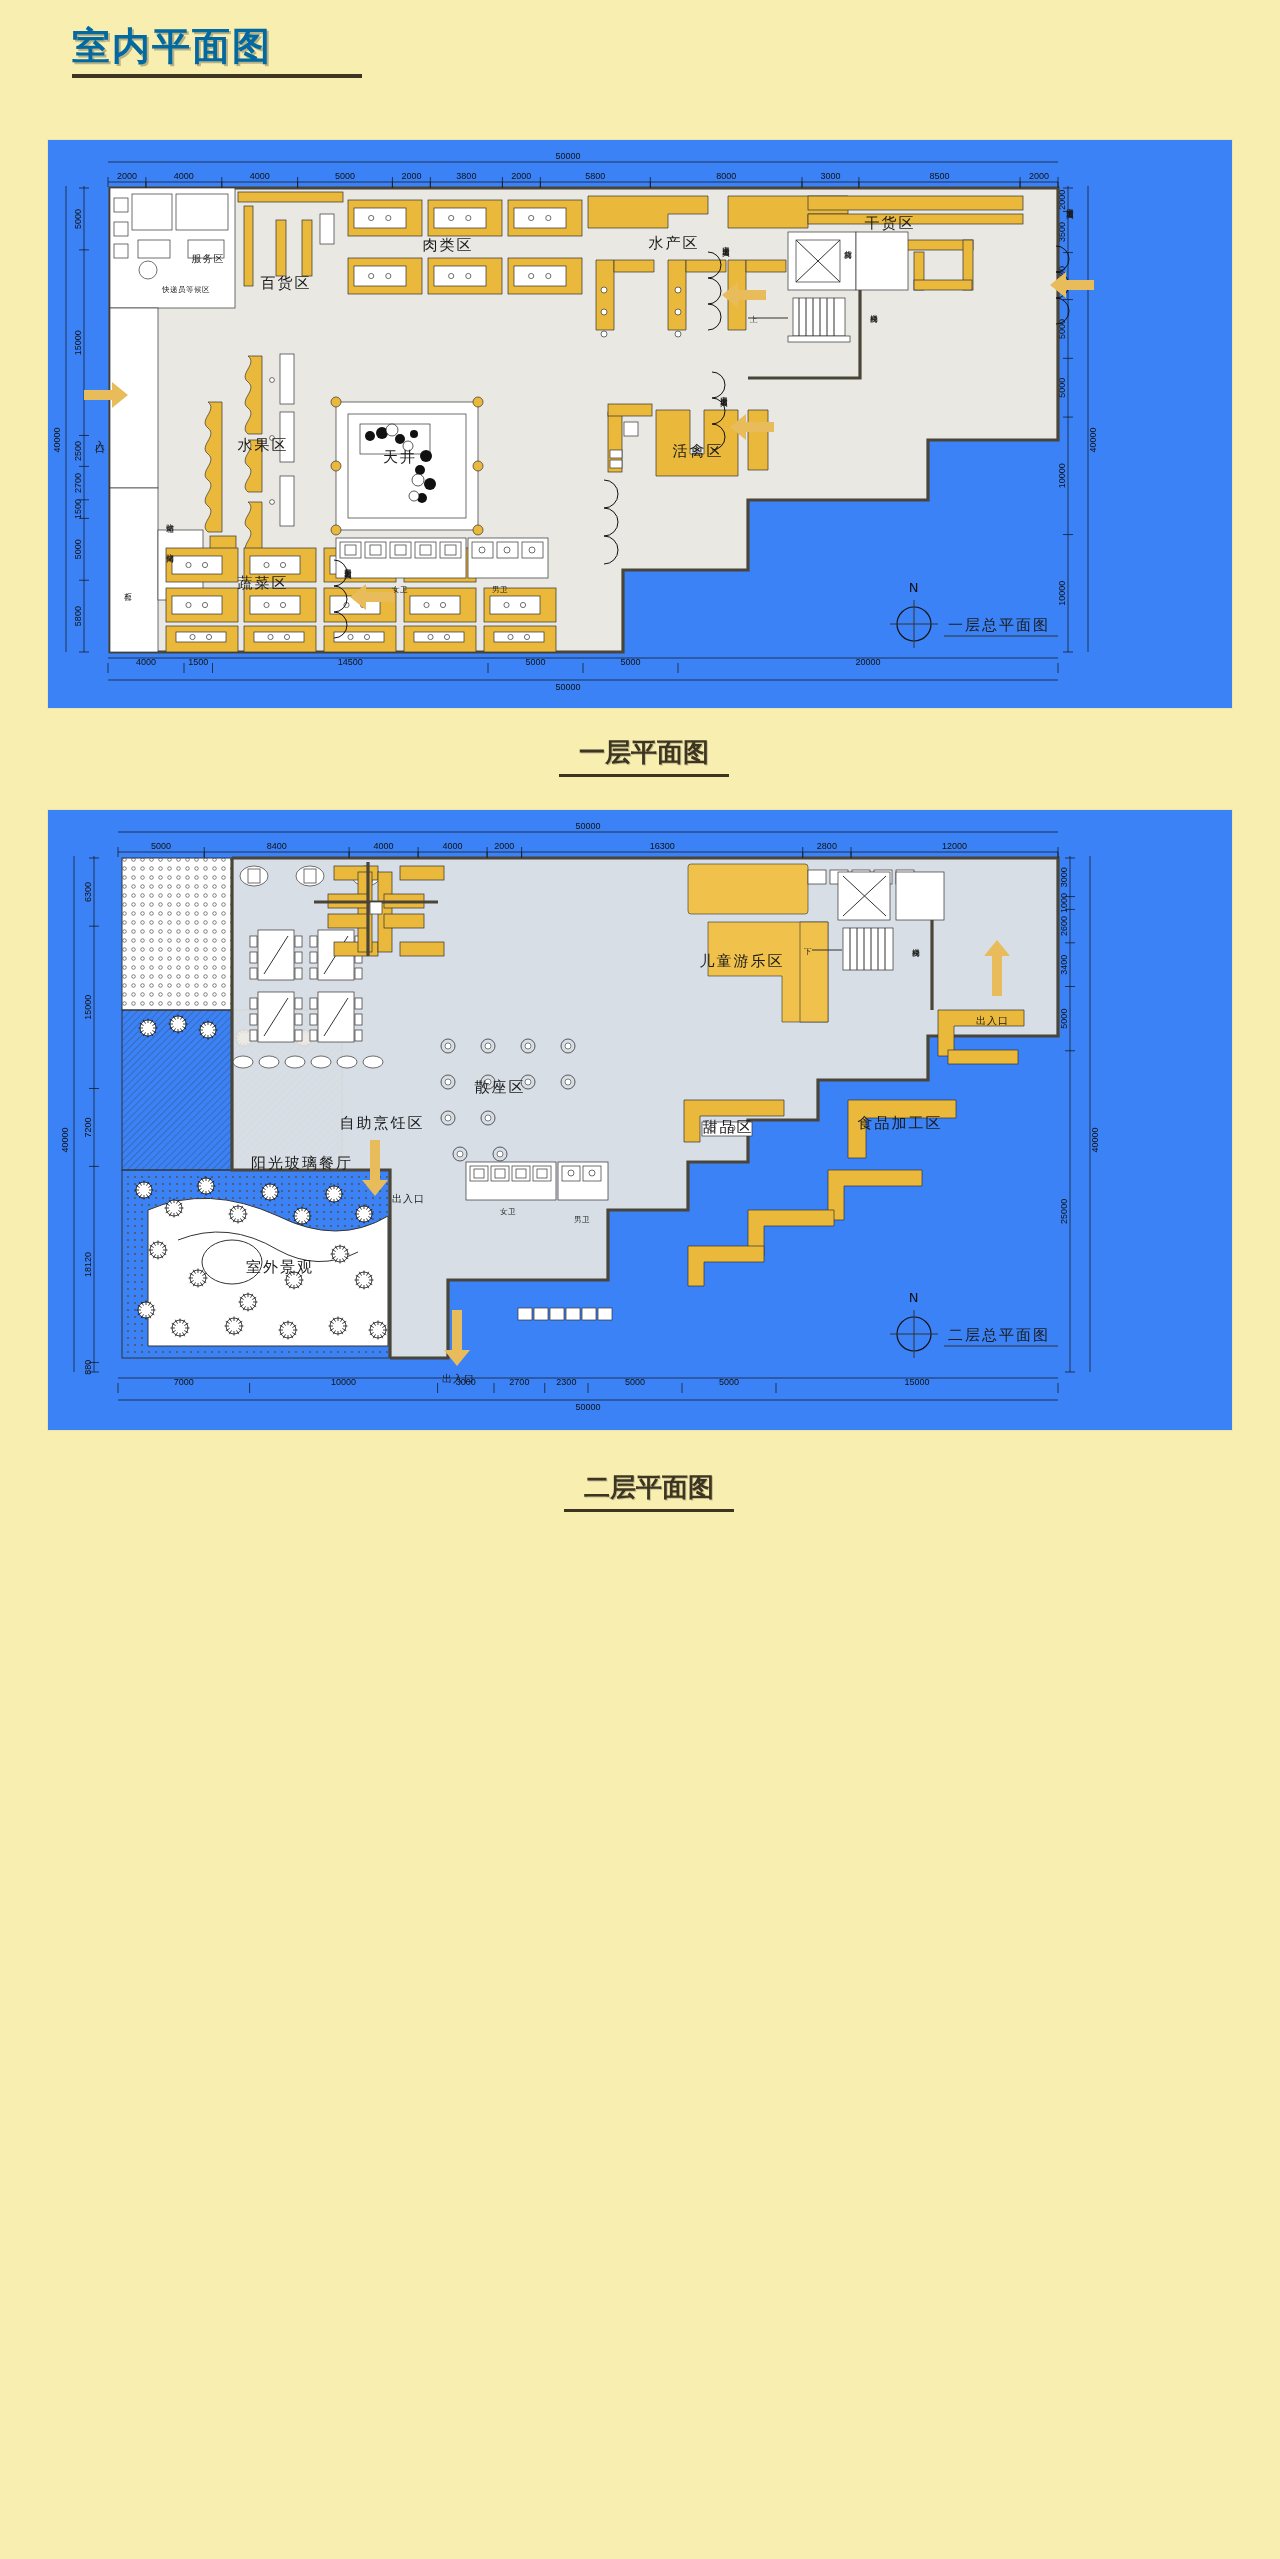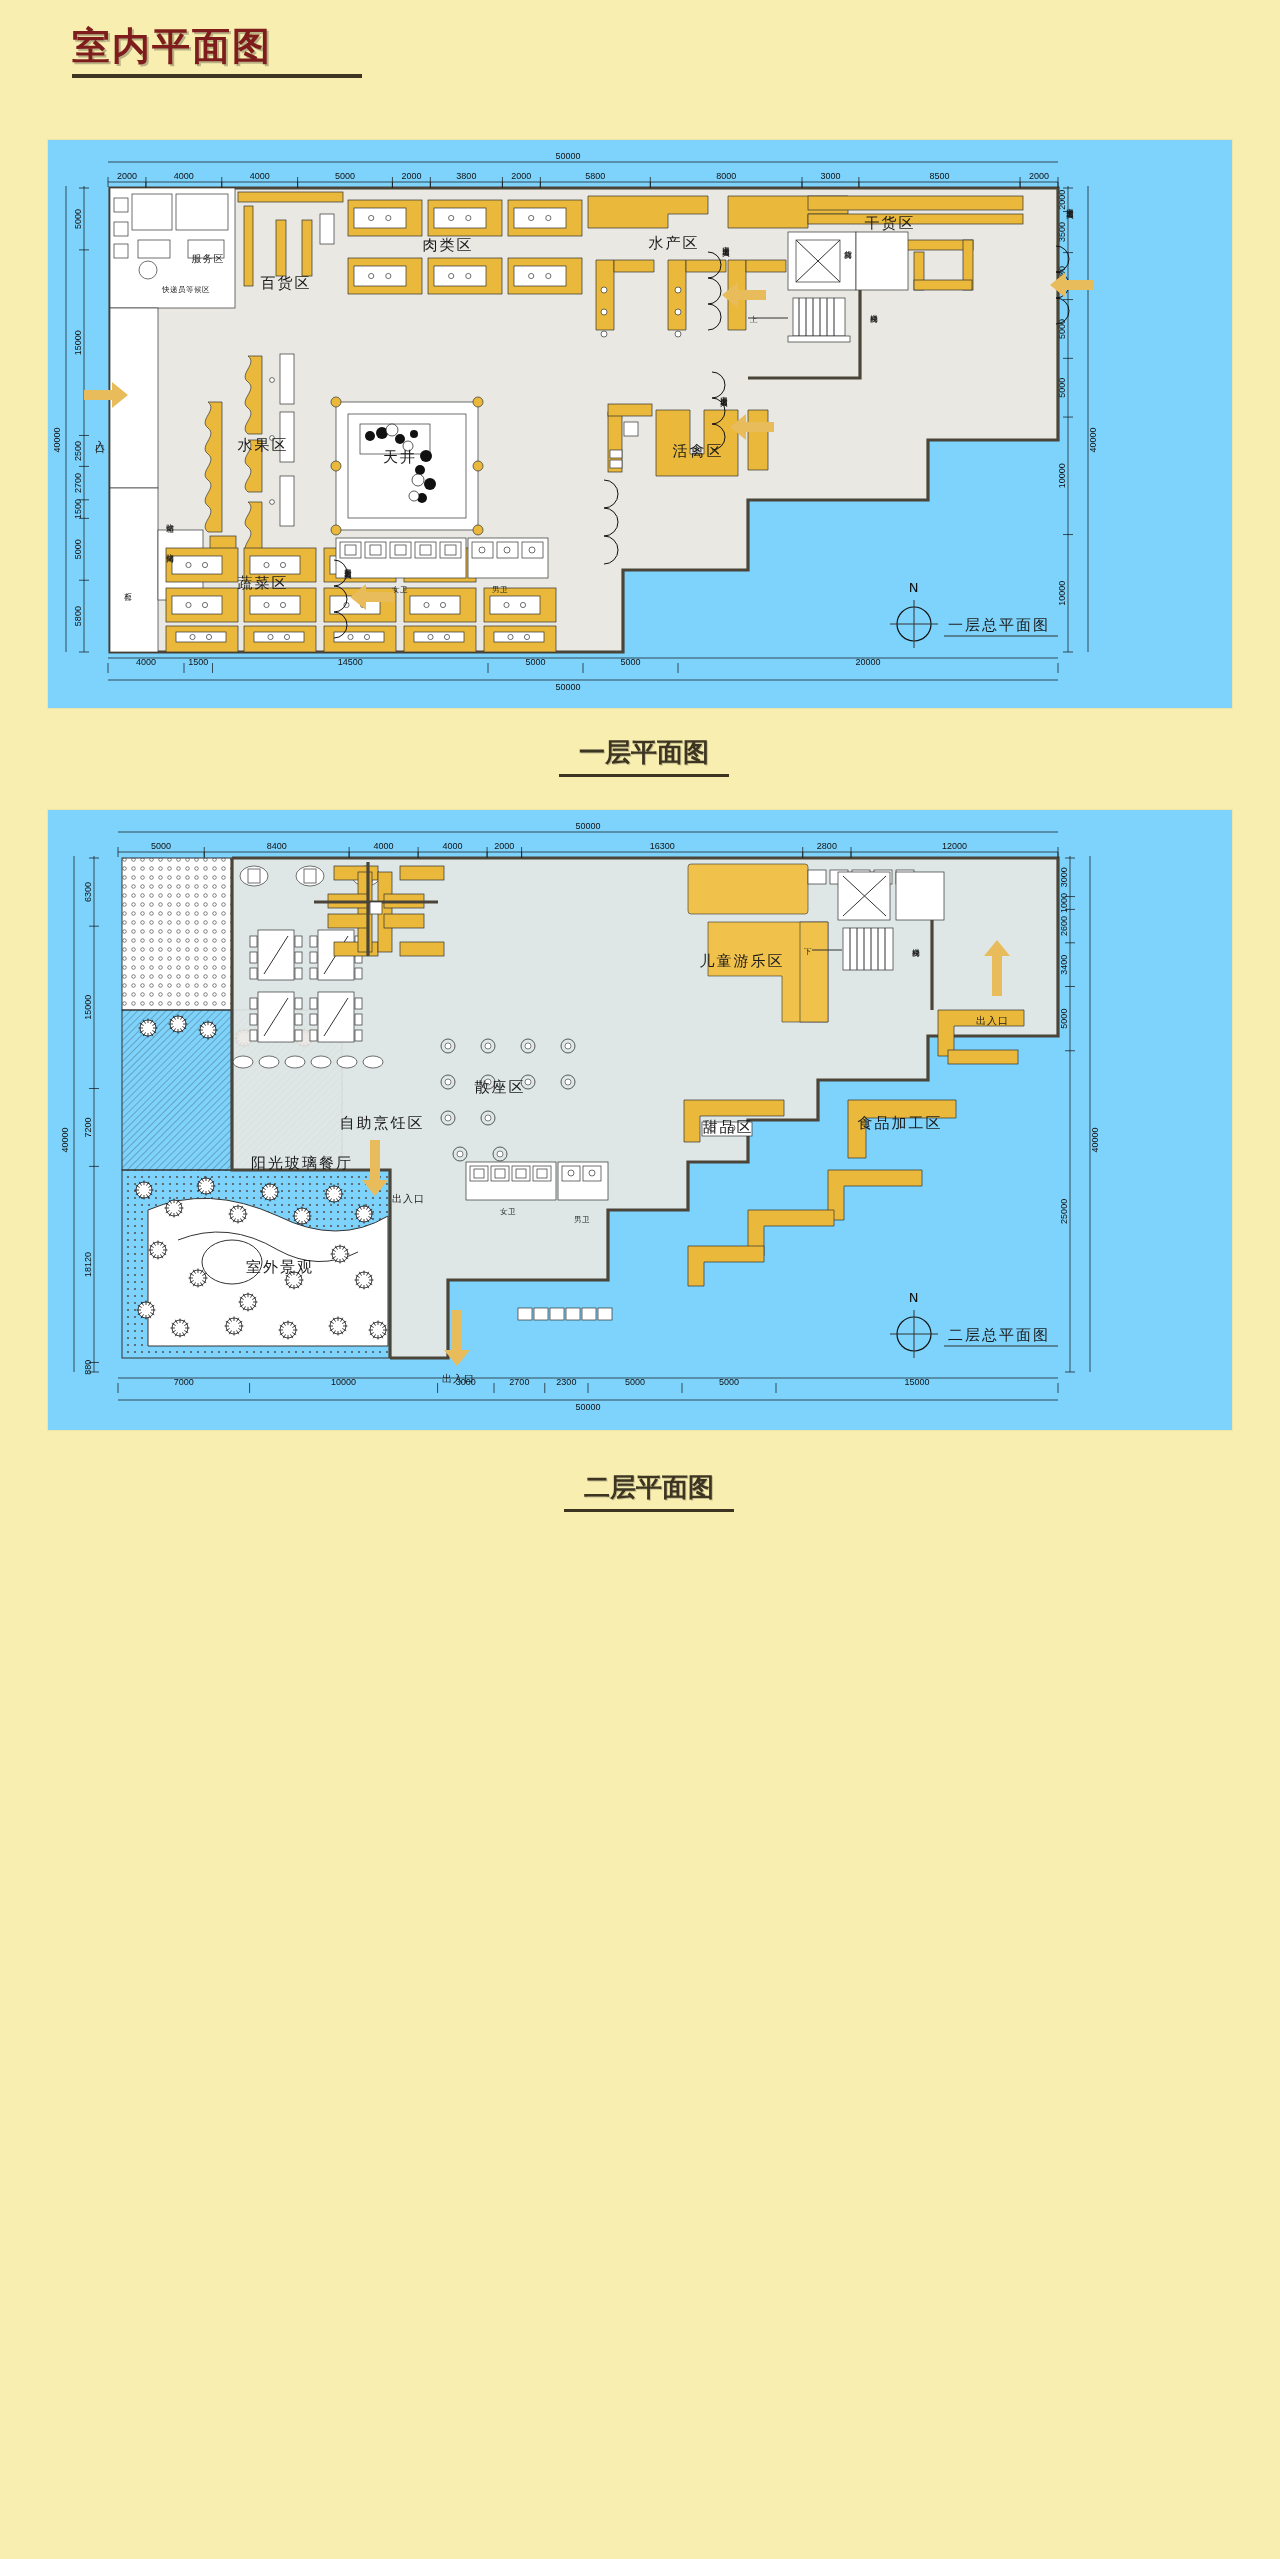--- a/index.html
+++ b/index.html
@@ -11,31 +11,31 @@
     position:relative;
     overflow:hidden;
   }
   
   .page-title-wrap{
     position:absolute; left:72px; top:26px;
   }
   .page-title{
     font-family:"DejaVu Sans", sans-serif;
     font-size:38px; font-weight:bold; letter-spacing:2px;
-    color:#7f1d1d;
+    color:#0369a1;
     text-shadow:2px 2px 0 rgba(0,0,0,.25);
     line-height:1.1;
   }
   .title-rule{
     width:290px; height:4px; background:#3d3522; margin-top:6px;
   }
   
   .plan-card{
     position:absolute;
-    background:#7dd3fc;
+    background:#3b82f6;
     box-shadow:0 0 0 1px rgba(0,0,0,.04);
   }
   #plan1-card{ left:48px; top:140px; width:1184px; height:568px; }
   #plan2-card{ left:48px; top:810px; width:1184px; height:620px; }
 
   .plan-caption{
     position:absolute; width:100%; text-align:center;
     font-family:"DejaVu Sans", sans-serif;
     font-size:26px; font-weight:bold; color:#3d3522;
     text-shadow:1px 1px 0 rgba(0,0,0,.2);

